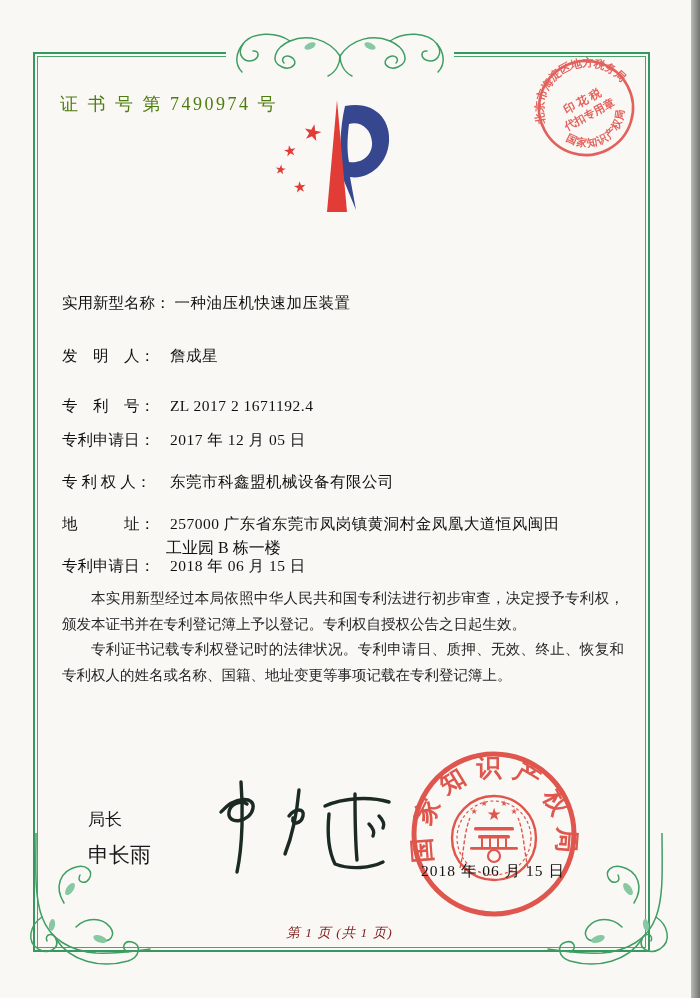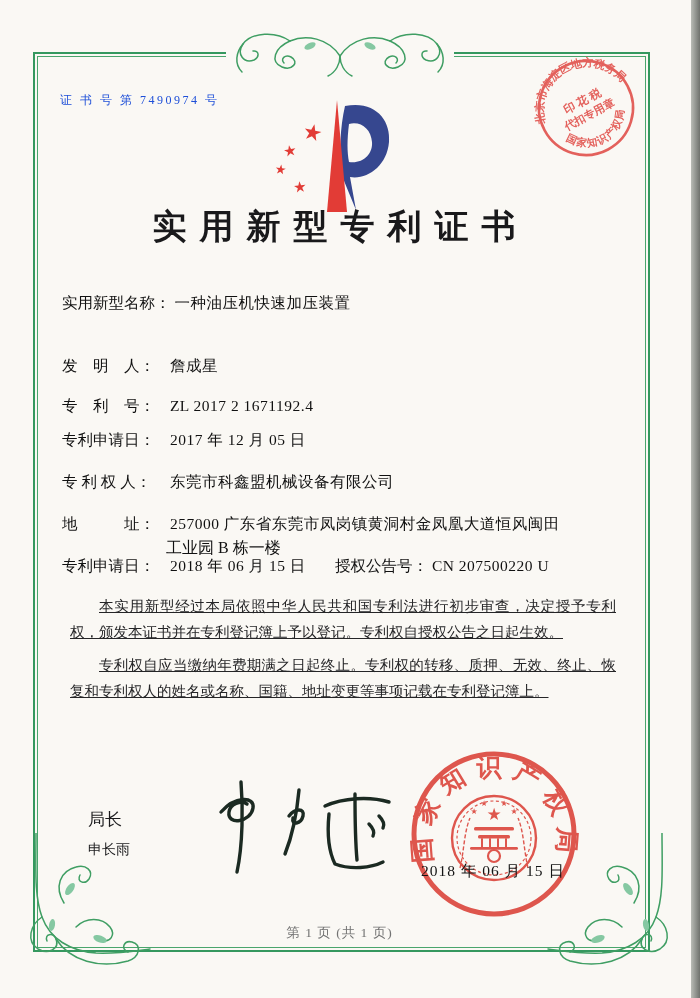--- a/index.html
+++ b/index.html
@@ -10,45 +10,45 @@
   }
   .scan-edge{position:absolute;right:0;top:0;width:9px;height:100%;
     background:linear-gradient(to right,#b9bcb6,#6f726d);}
   .frame{position:absolute;left:33px;top:52px;width:613px;height:896px;
     border:2.5px solid #35985f;}
   .frame-inner{position:absolute;inset:2px;border:1px solid #49a56c;}
   .ornament{position:absolute;pointer-events:none;}
   .orn-top{left:190px;top:26px;}
   .orn-bl{left:12px;top:833px;}
   .orn-br{left:536px;top:833px;transform:scaleX(-1);}
-  .cert-number{position:absolute;left:60px;top:92px;font-size:12px;
-    letter-spacing:2.5px;color:#1d4ed8;}
+  .cert-number{position:absolute;left:60px;top:92px;font-size:18px;
+    letter-spacing:2.5px;color:#4d7c0f;}
   .tax-stamp{position:absolute;left:534px;top:56px;width:104px;height:104px;
     transform:rotate(-28deg);opacity:.92;}
   .logo{position:absolute;left:273px;top:96px;width:132px;height:122px;}
   .page-title{position:absolute;left:118px;top:204px;width:445px;
     text-align:center;font-size:34px;font-weight:600;letter-spacing:13px;
     color:#19191b;white-space:nowrap;}
   .fields{position:absolute;left:62px;top:0;width:580px;}
   .field-row{position:absolute;left:0;font-size:15.5px;white-space:nowrap;color:#111;}
   .field-label{display:inline-block;min-width:104px;}
   .field-value{letter-spacing:.5px;}
   .addr2{position:absolute;left:104px;font-size:16px;color:#111;}
   .grant-right{position:absolute;left:273px;top:0;}
   .paragraphs{position:absolute;left:62px;top:586px;width:562px;
     font-size:14.5px;line-height:25.5px;text-align:justify;color:#252527;}
-  .paragraphs p{margin:8px;text-indent:2em;text-decoration:underline;}
+  .paragraphs p{margin:0;text-indent:2em;}
   .sign-title{position:absolute;left:88px;top:808px;font-size:17px;color:#1a1a1c;}
-  .sign-name{position:absolute;left:88px;top:841px;font-size:14px;color:#1a1a1c;}
+  .sign-name{position:absolute;left:88px;top:841px;font-size:21px;color:#1a1a1c;}
   .signature{position:absolute;left:183px;top:772px;}
   .cnipa-seal{position:absolute;left:408px;top:748px;width:172px;height:172px;opacity:.93;}
   .seal-date{position:absolute;left:421px;top:861px;font-size:15.5px;
     letter-spacing:1px;color:#141414;z-index:6;white-space:nowrap;}
   .footer{position:absolute;left:33px;top:924px;width:613px;text-align:center;
-    font-size:13.5px;letter-spacing:1px;color:#737373;}
+    font-size:13.5px;letter-spacing:1px;color:#7f1d1d;font-style:italic;}
   svg text{font-family:"Liberation Serif","DejaVu Serif",serif;}
 </style>
 </head>
 <body>
 
 <div class="page">
 
   <div class="scan-edge"></div>
 
   <div class="frame">
@@ -135,28 +135,27 @@
         <text x="10" y="60" font-size="15" transform="rotate(-10 17 54)">★</text>
         <text x="2" y="78" font-size="13" transform="rotate(8 8 72)">★</text>
         <text x="20" y="96" font-size="15" transform="rotate(-6 27 90)">★</text>
       </g>
       <path fill="#36478f" d="M 72 10 C 102 4 118 24 116 46 C 114 70 94 84 77 81 L 83 114 L 69 80 C 66 56 67 32 72 10 Z
            M 76 28 C 74 44 74 56 76 66 C 90 68 100 58 99 46 C 98 33 88 25 76 28 Z"></path>
       <polygon fill="#e23c36" points="64,4 54,116 74,116"></polygon>
     </svg>
   </div>
 
-  <div class="page-title">实用新型专利证书</div>
 
   <div class="fields">
     <div class="field-row" style="top:293px">
       <span class="field-label">实用新型名称：</span>
       <span class="field-value">一种油压机快速加压装置</span>
     </div>
-    <div class="field-row" style="top:356px">
+    <div class="field-row" style="top:346px">
       <span class="field-label">发　明　人：</span>
       <span class="field-value">詹成星</span>
     </div>
     <div class="field-row" style="top:396px">
       <span class="field-label">专　利　号：</span>
       <span class="field-value">ZL 2017 2 1671192.4</span>
     </div>
     <div class="field-row" style="top:430px">
       <span class="field-label">专利申请日：</span>
       <span class="field-value">2017 年 12 月 05 日</span>
@@ -166,30 +165,26 @@
       <span class="field-value">东莞市科鑫盟机械设备有限公司</span>
     </div>
     <div class="field-row" style="top:514px">
       <span class="field-label">地　　　址：</span>
       <span class="field-value">257000 广东省东莞市凤岗镇黄洞村金凤凰大道恒风闽田</span>
     </div>
     <div class="addr2" style="top:538px">工业园 B 栋一楼</div>
     <div class="field-row" style="top:556px">
       <span class="field-label">专利申请日：</span>
       <span class="field-value">2018 年 06 月 15 日</span>
-      <span class="grant-right">
-        <span class="field-label" style="min-width:0">授权公告号：</span>
-        <span class="field-value">CN 207500220 U</span>
-      </span>
     </div>
   </div>
 
   <div class="paragraphs">
     <p>本实用新型经过本局依照中华人民共和国专利法进行初步审查，决定授予专利权，颁发本证书并在专利登记簿上予以登记。专利权自授权公告之日起生效。</p>
-    <p>专利权自应当缴纳年费期满之日起终止。专利权的转移、质押、无效、终止、恢复和专利权人的姓名或名称、国籍、地址变更等事项记载在专利登记簿上。</p>
+    <p>专利证书记载专利权登记时的法律状况。专利申请日、质押、无效、终止、恢复和专利权人的姓名或名称、国籍、地址变更等事项记载在专利登记簿上。</p>
   </div>
 
   <div class="sign-title">局长</div>
   <div class="sign-name">申长雨</div>
 
   <div class="signature">
     <svg width="230" height="110" viewBox="0 0 230 110">
       <g fill="none" stroke="#1b2a22" stroke-width="3.4" stroke-linecap="round" stroke-linejoin="round">
         <path d="M38 40 C52 24 72 24 70 36 C68 50 44 54 46 40 C47 32 58 28 64 32"></path>
         <path d="M58 10 C60 34 60 72 54 100"></path>

